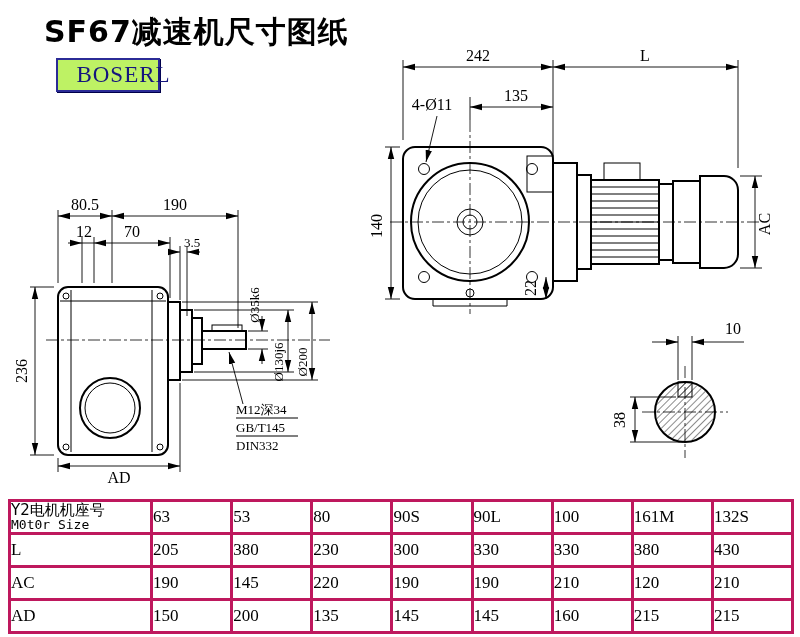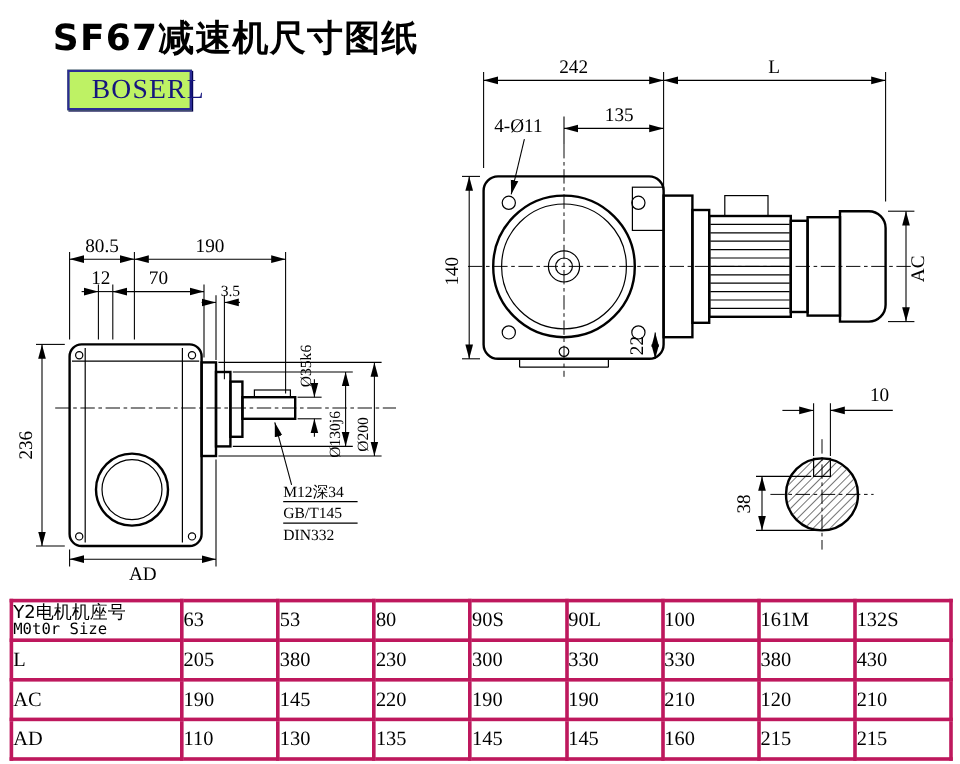--- a/index.html
+++ b/index.html
@@ -301,22 +301,22 @@
         <td>145</td>
         <td>220</td>
         <td>190</td>
         <td>190</td>
         <td>210</td>
         <td>120</td>
         <td>210</td>
       </tr>
       <tr>
         <td>AD</td>
-        <td>110</td>
-        <td>130</td>
+        <td>150</td>
+        <td>200</td>
         <td>135</td>
         <td>145</td>
         <td>145</td>
         <td>160</td>
         <td>215</td>
         <td>215</td>
       </tr>
     </tbody>
   </table>
 

